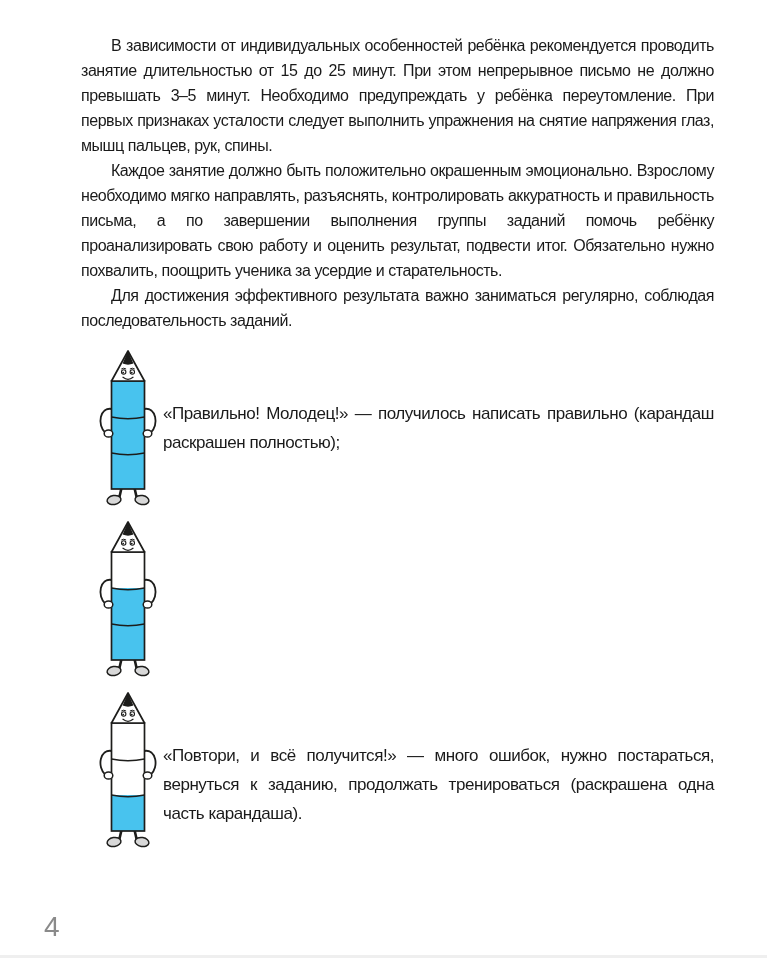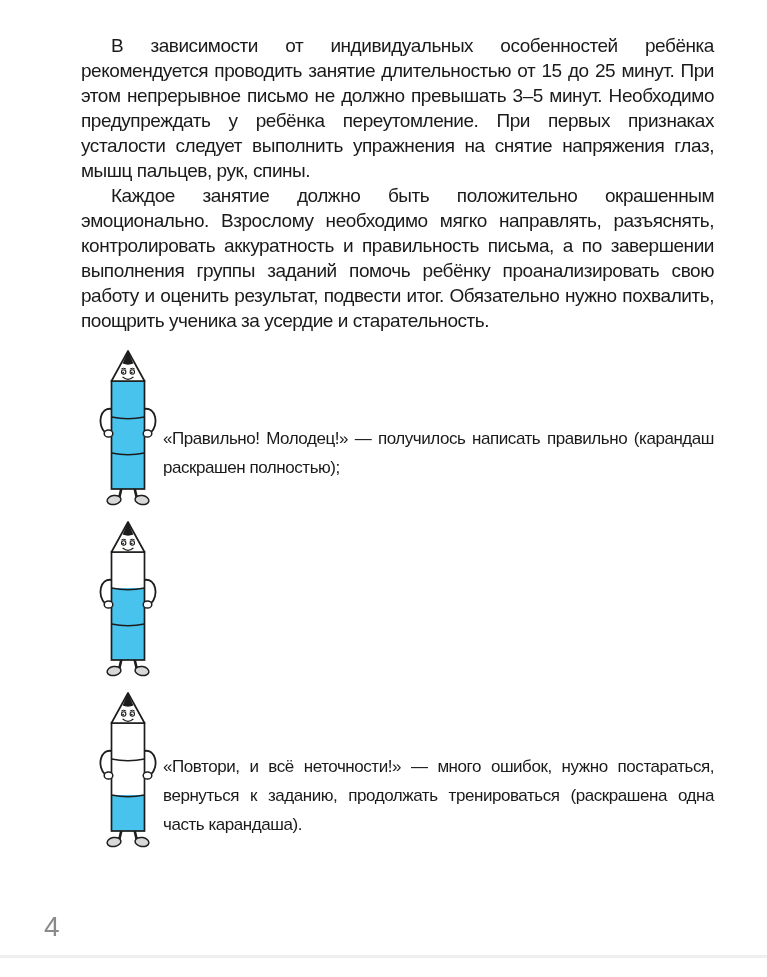--- a/index.html
+++ b/index.html
@@ -16,32 +16,32 @@
     color: #1a1a1a;
   }
   .content {
     position: absolute;
     left: 81px;
     top: 33px;
     width: 633px;
   }
   .para {
     margin: 0;
-    font-size: 19px;
+    font-size: 16px;
     line-height: 25px;
     letter-spacing: -0.45px;
     text-align: justify;
     text-indent: 30px;
   }
   .legend {
     margin-top: 16px;
   }
   .legend-row {
     display: flex;
-    align-items: center;
+    align-items: flex-start;
     margin-bottom: 13px;
   }
   .pencil-box {
     flex: 0 0 auto;
     width: 68px;
     height: 158px;
     margin-left: 13px;
   }
   .caption {
     flex: 1;
@@ -67,20 +67,21 @@
     background: #efefef;
   }
 </style>
 </head>
 <body style="background: rgb(255, 255, 255);">
 
 <div class="content">
 
   <p class="para">В зависимости от индивидуальных особенностей ребёнка рекомендуется проводить занятие длительностью от 15 до 25 минут. При этом непрерывное письмо не должно пре­вышать 3–5 минут. Необходимо предупреждать у ребёнка переутомление. При первых признаках усталости следует выполнить упражнения на снятие напряжения глаз, мышц пальцев, рук, спины.</p>
   <p class="para">Каждое занятие должно быть положительно окрашенным эмоционально. Взрослому необходимо мягко направлять, разъяснять, контролировать аккуратность и правильность письма, а по завершении выполнения группы заданий помочь ребёнку проанализировать свою работу и оценить результат, подвести итог. Обязательно нужно похвалить, поощрить ученика за усердие и старательность.</p>
+  <p class="para">Для достижения эффективного результата важно заниматься регулярно, соблюдая по­следовательность заданий.</p>
 
   <div class="legend">
 
     <div class="legend-row">
       <div class="pencil-box">
 <svg width="68" height="158" viewBox="0 0 68 158" xmlns="http://www.w3.org/2000/svg">
 
   <path d="M27.5,139 L25.2,149" stroke="#1D1D1B" stroke-width="2.6" fill="none" stroke-linecap="round"></path>
   <path d="M40.5,139 L42.8,149" stroke="#1D1D1B" stroke-width="2.6" fill="none" stroke-linecap="round"></path>
 
@@ -180,20 +181,20 @@
   <g>
     <path d="M27.6,19.8 Q29.7,18.4 31.8,19.8" fill="none" stroke="#1D1D1B" stroke-width="1" stroke-linecap="round"></path>
     <path d="M36.2,19.8 Q38.3,18.4 40.4,19.8" fill="none" stroke="#1D1D1B" stroke-width="1" stroke-linecap="round"></path>
     <circle cx="29.7" cy="23" r="2.2" fill="#ffffff" stroke="#1D1D1B" stroke-width="1.1"></circle>
     <circle cx="38.3" cy="23" r="2.2" fill="#ffffff" stroke="#1D1D1B" stroke-width="1.1"></circle>
     <circle cx="29.2" cy="23.6" r="0.9" fill="#1D1D1B"></circle>
     <circle cx="37.8" cy="23.6" r="0.9" fill="#1D1D1B"></circle>
     <path d="M29,28.3 Q34,32.3 39,28.3" fill="none" stroke="#1D1D1B" stroke-width="1.3" stroke-linecap="round"></path>
   </g>
 </svg></div>
-      <p class="caption">«Повтори, и всё неточности!» — много ошибок, нужно постараться, вернуться к за­данию, продолжать тренироваться (раскрашена одна часть карандаша).</p>
+      <p class="caption">«Повтори, и всё получится!» — много ошибок, нужно постараться, вернуться к за­данию, продолжать тренироваться (раскрашена одна часть карандаша).</p>
     </div>
 
   </div>
 </div>
 
 <div class="page-number" style="color: rgb(138, 138, 138);">4</div>
 <div class="page-edge"></div>
 
 </body></html>

